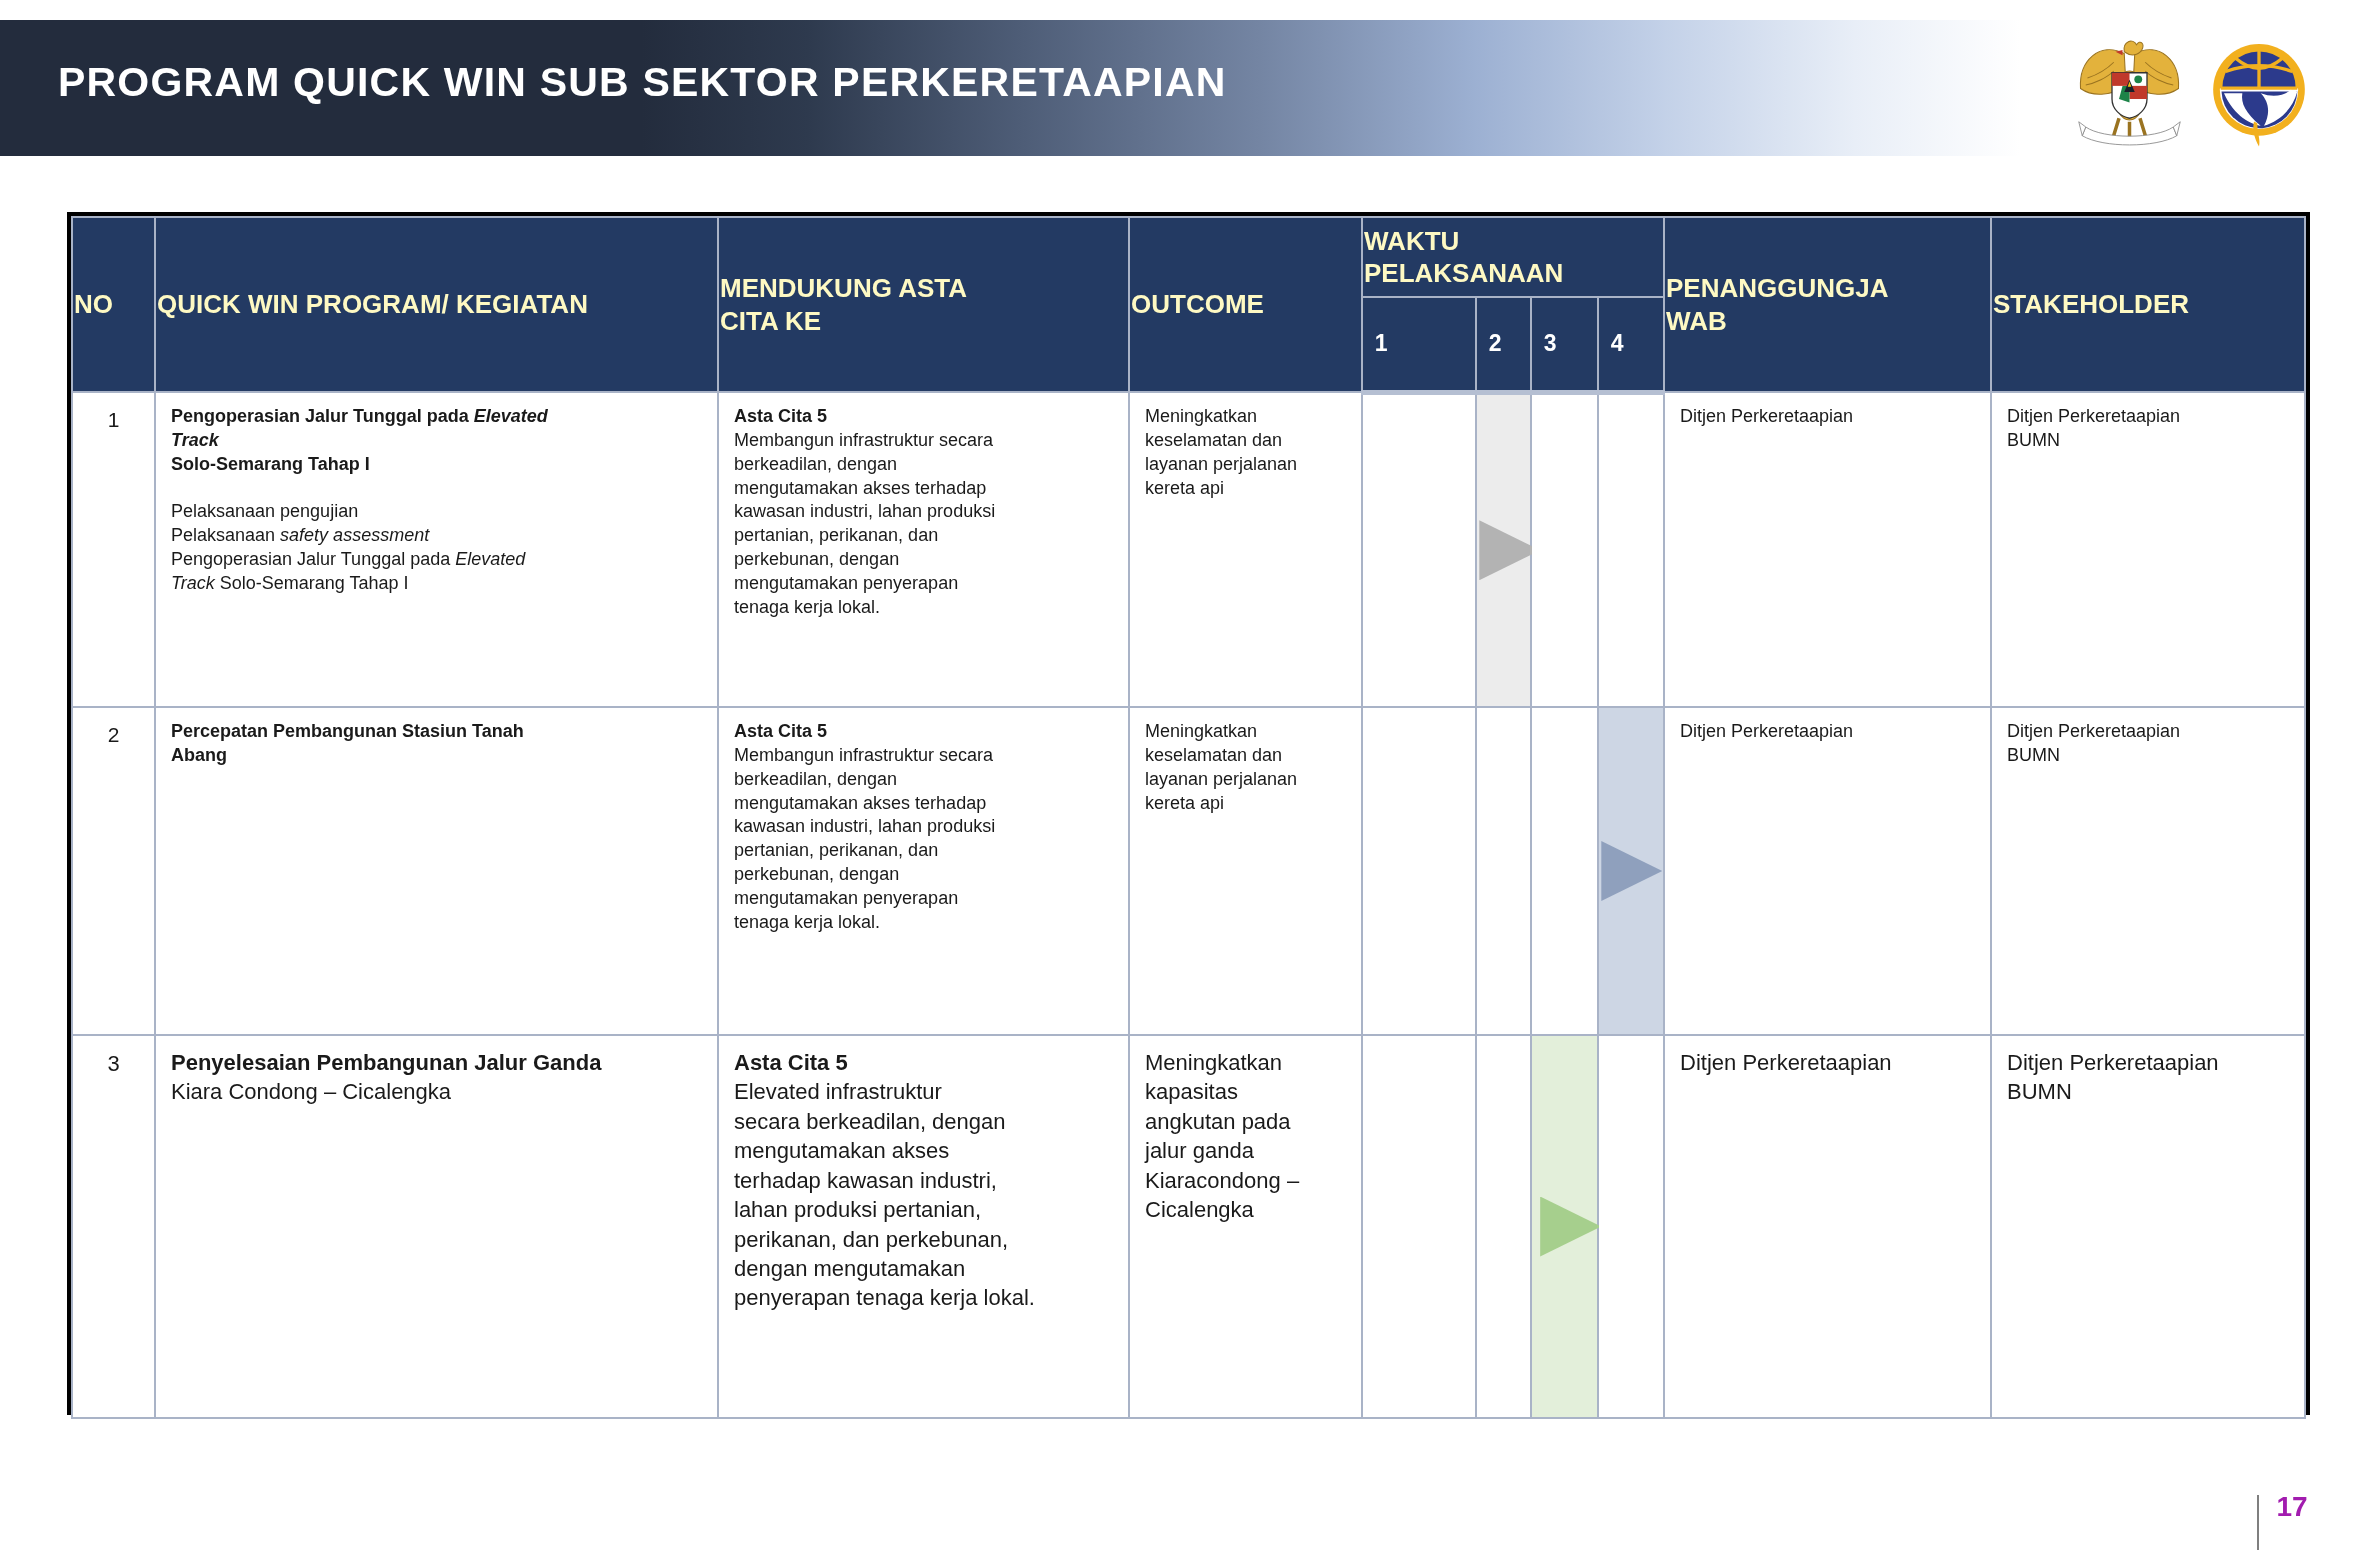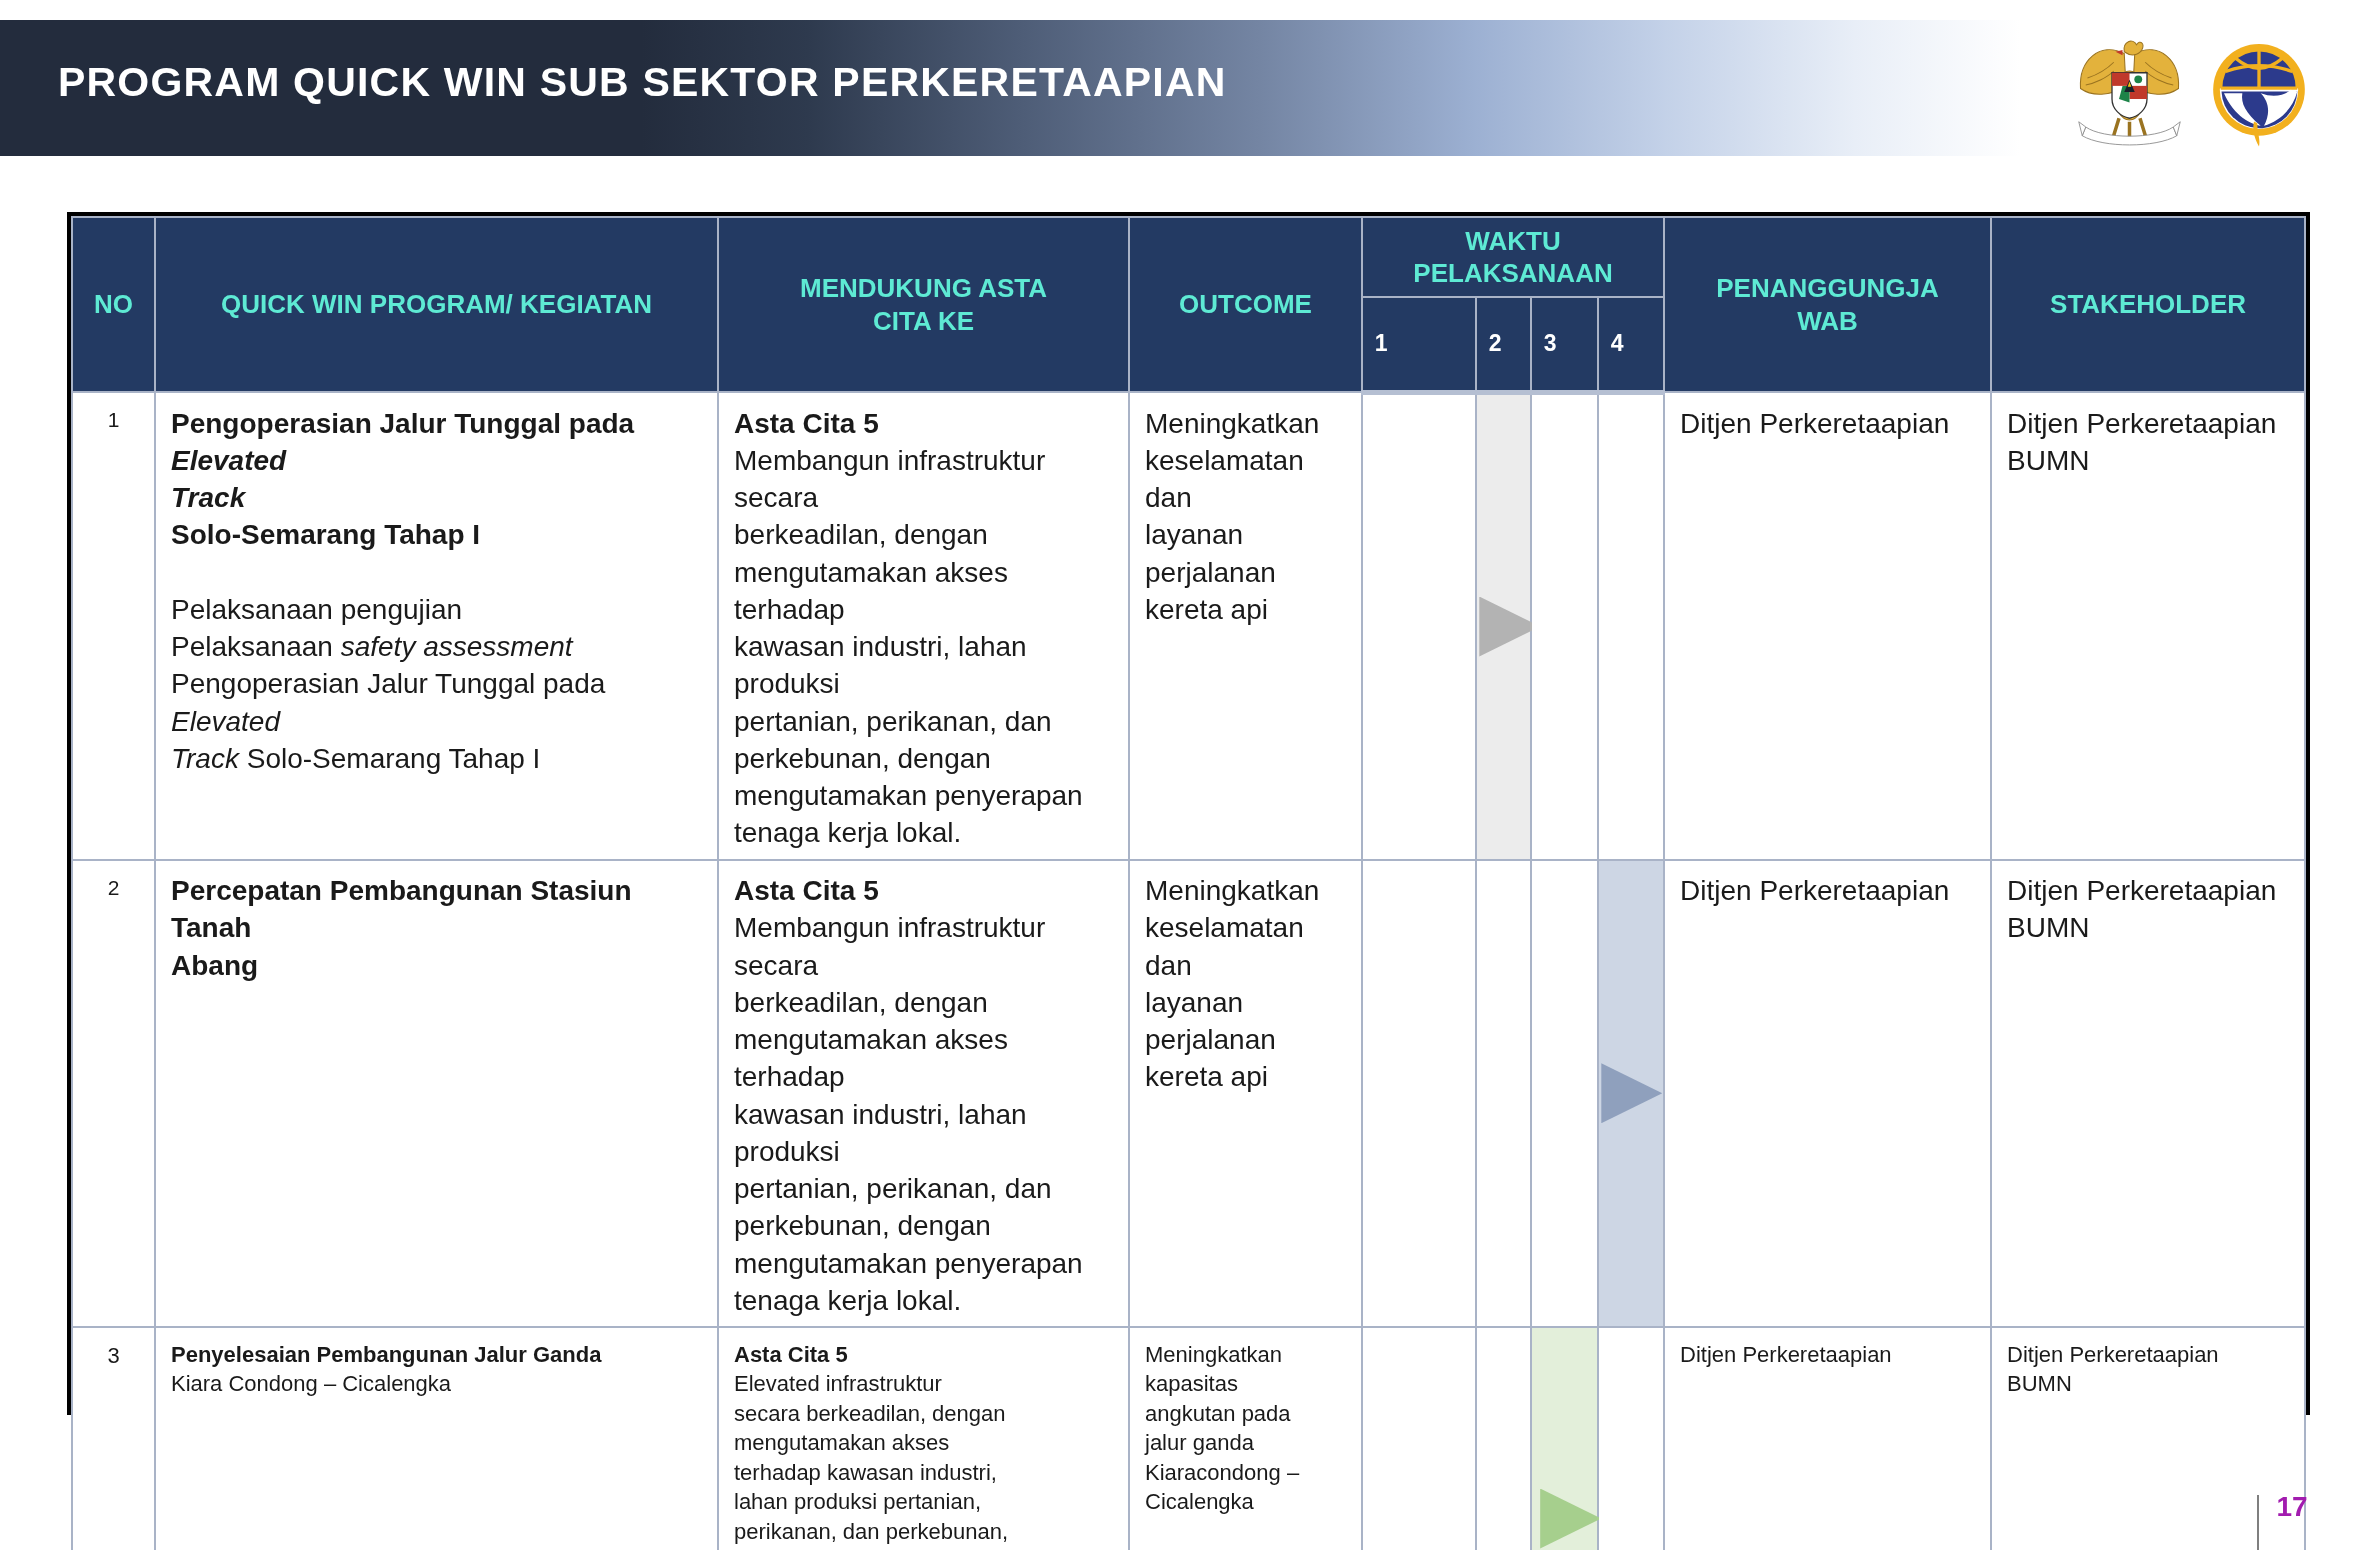--- a/index.html
+++ b/index.html
@@ -28,32 +28,32 @@
     position:absolute;left:67px;top:212px;width:2243px;height:1203px;
     border:4.7px solid #000;box-sizing:border-box;background:#fff;
   }
   table.qw{
     border-collapse:collapse;table-layout:fixed;width:2234px;height:1194px;
   }
   table.qw td,table.qw th{
     border:2.3px solid #a9b3c7;box-sizing:border-box;overflow:visible;
   }
   th.hd{
-    background:#233a63;color:#5eead4;font-weight:bold;font-size:26px;
-    text-align:center;vertical-align:middle;line-height:1.25;
+    background:#233a63;color:#fef9c3;font-weight:bold;font-size:26px;
+    text-align:left;vertical-align:middle;line-height:1.25;
     border-bottom-width:2.3px;
   }
   tr.hdr-bottom th{border-bottom:5.8px solid #b5bfd2;}
   th.hd-sub{
     background:#233a63;color:#ffffff;font-weight:bold;font-size:23px;
     text-align:left;vertical-align:middle;padding-left:11.7px;
   }
   td.body-cell{
     background:#ffffff;vertical-align:top;padding:11.7px 14px 7px 15px;
-    font-size:28px;line-height:1.33;
+    font-size:18px;line-height:1.33;
   }
   tr.row-lg td.body-cell{font-size:22px;line-height:1.34;}
   td.no-cell{text-align:center;padding:13px 2.3px 0 2.3px;font-size:21px;}
   td.wk{background:#ffffff;position:relative;padding:0;}
   td.shade-gray{background:#ececec;}
   td.shade-blue{background:#cdd6e4;}
   td.shade-green{background:#e3efda;}
   .arrow{
     position:absolute;top:50%;left:2.3px;transform:translateY(-50%);
     width:61px;height:60px;display:block;

